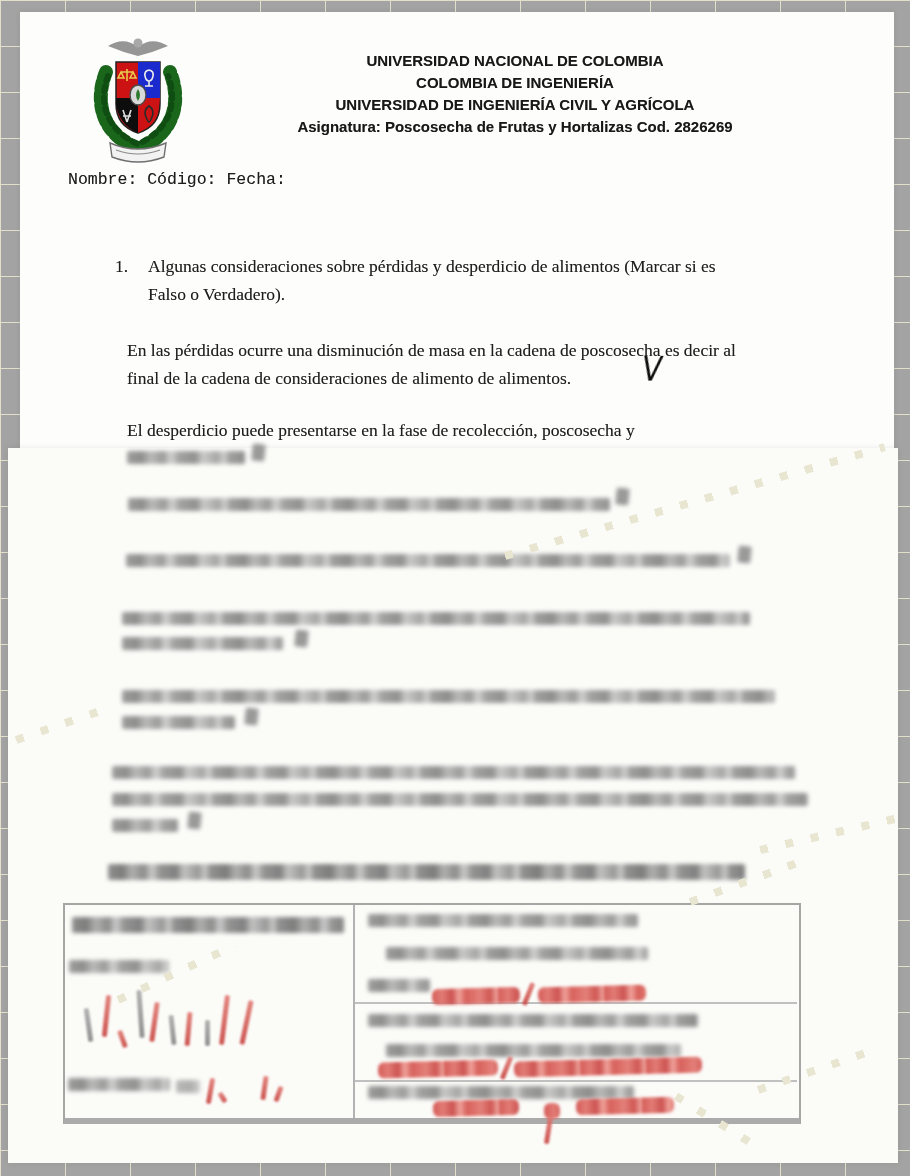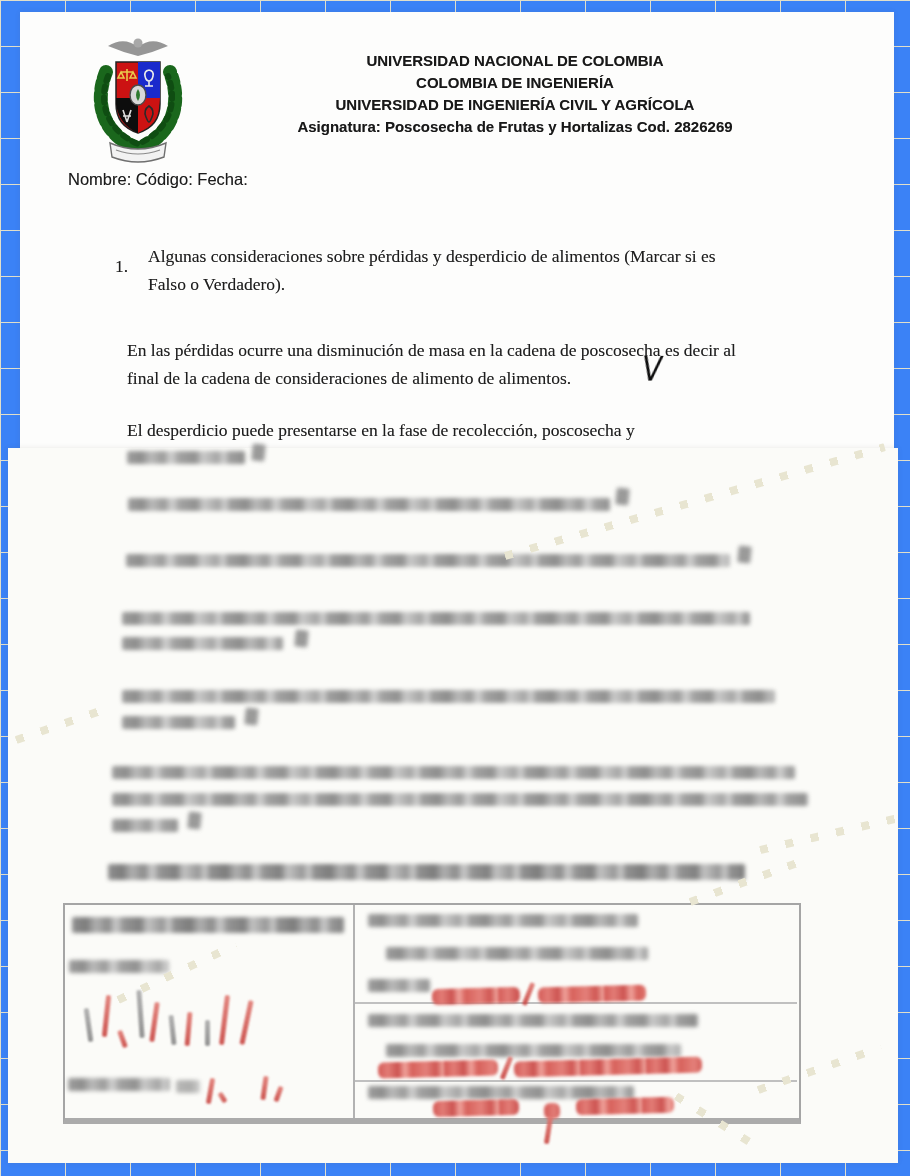--- a/index.html
+++ b/index.html
@@ -1,36 +1,36 @@
 <!DOCTYPE html>
 <html><head>
 <meta charset="utf-8">
 <style>
   html,body { margin:0; padding:0; background:#e9e7d7; }
   .canvas {
     position:relative; width:910px; height:1176px; margin:0 auto;
-    background:#3b82f6; overflow:hidden;
+    background:#a3a3a3; overflow:hidden;
     font-family:"Liberation Serif", serif;
   }
   
   .desk-grid {
     position:absolute; inset:0;
     background-image:
       linear-gradient(#e2dfca 1px, transparent 1px),
       linear-gradient(90deg, #e2dfca 1px, transparent 1px);
     background-size:65px 46px;
   }
   .page { position:absolute; box-shadow:0 0 5px rgba(90,85,60,.12); }
   .page-top    { left:20px; top:12px;  width:874px; height:446px; background:#fdfdfc; }
   .page-bottom { left:8px;  top:448px; width:890px; height:715px; background:#fbfbf8; }
 
   .txt { position:absolute; color:#1e1e1e; text-shadow:0 0 .5px rgba(30,30,30,.4); }
   .hdr { font-family:"Liberation Sans", sans-serif; font-weight:bold; font-size:15px;
          line-height:22px; text-align:center; color:#181818; }
-  .sans { font-family:Liberation Sans, sans-serif; font-size:16.5px; color:#1c1c1c; }
+  .sans { font-family:Liberation Mono, monospace; font-size:16.5px; color:#1c1c1c; }
   .body-serif { font-size:17.5px; line-height:28px; }
 
   .hand-v {
     position:absolute; font-family:"DejaVu Sans", sans-serif; font-size:29px; color:#0e0e0e;
     transform:skewX(-9deg) scaleY(1.12); filter:blur(.4px); font-weight:500;
   }
 
   
   .rl { position:absolute; height:13px; border-radius:2px; filter:blur(2.2px); opacity:.78;
     background-image:repeating-linear-gradient(90deg,#858585 0px,#6f6f6f 14px,#a9a9a9 24px,
@@ -100,21 +100,21 @@
   <div class="txt hdr" style="left:230px; top:50px; width:570px;">
     <div>UNIVERSIDAD NACIONAL DE COLOMBIA</div>
     <div>COLOMBIA DE INGENIERÍA</div>
     <div>UNIVERSIDAD DE INGENIERÍA CIVIL Y AGRÍCOLA</div>
     <div>Asignatura: Poscosecha de Frutas y Hortalizas Cod. 2826269</div>
   </div>
 
   <div class="txt sans" style="left:68px; top:170px;">Nombre: Código: Fecha:</div>
 
   <div class="txt body-serif" style="left:115px; top:252px;">1.</div>
-  <div class="txt body-serif" style="left:148px; top:242px; width:700px;">
+  <div class="txt body-serif" style="left:148px; top:252px; width:700px;">
     <div>Algunas consideraciones sobre pérdidas y desperdicio de alimentos (Marcar si es</div>
     <div>Falso o Verdadero).</div>
   </div>
 
   <div class="txt body-serif" style="left:127px; top:336px; width:730px;">
     <div>En las pérdidas ocurre una disminución de masa en la cadena de poscosecha es decir al</div>
     <div>final de la cadena de consideraciones de alimento de alimentos.</div>
   </div>
   <div class="hand-v" style="left:642px; top:352px;">V</div>
 

